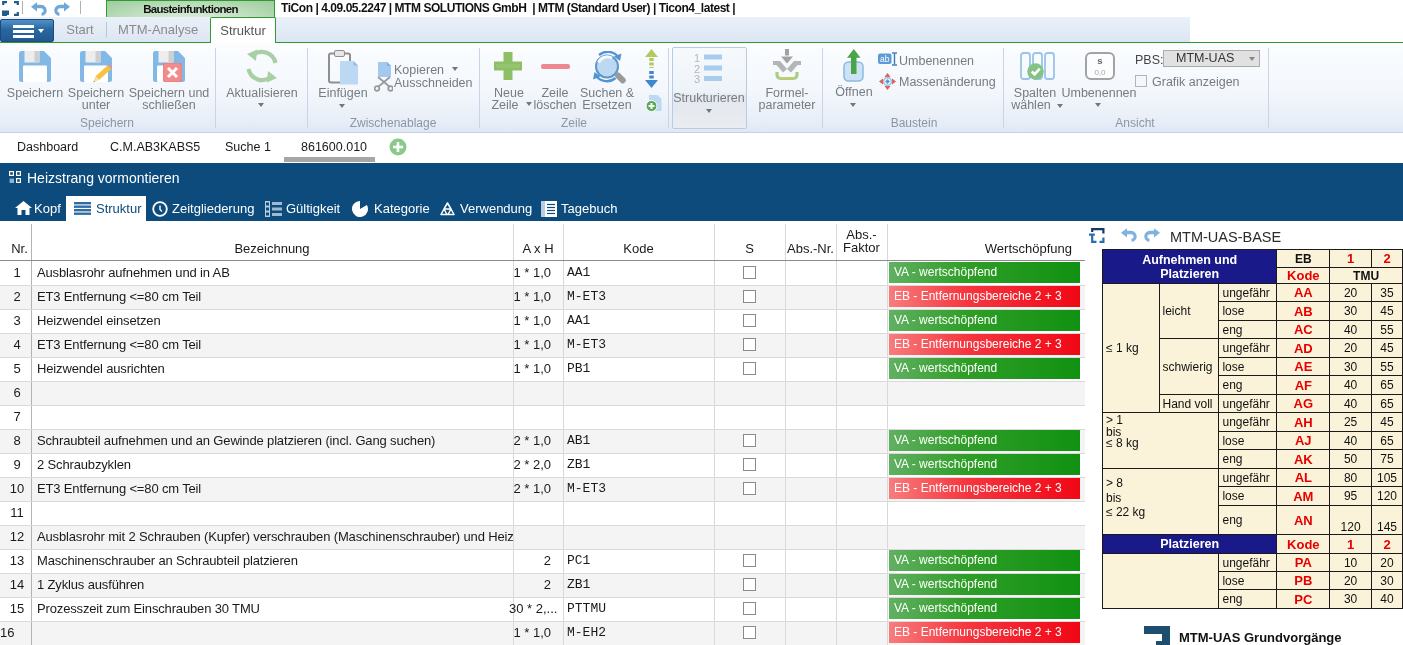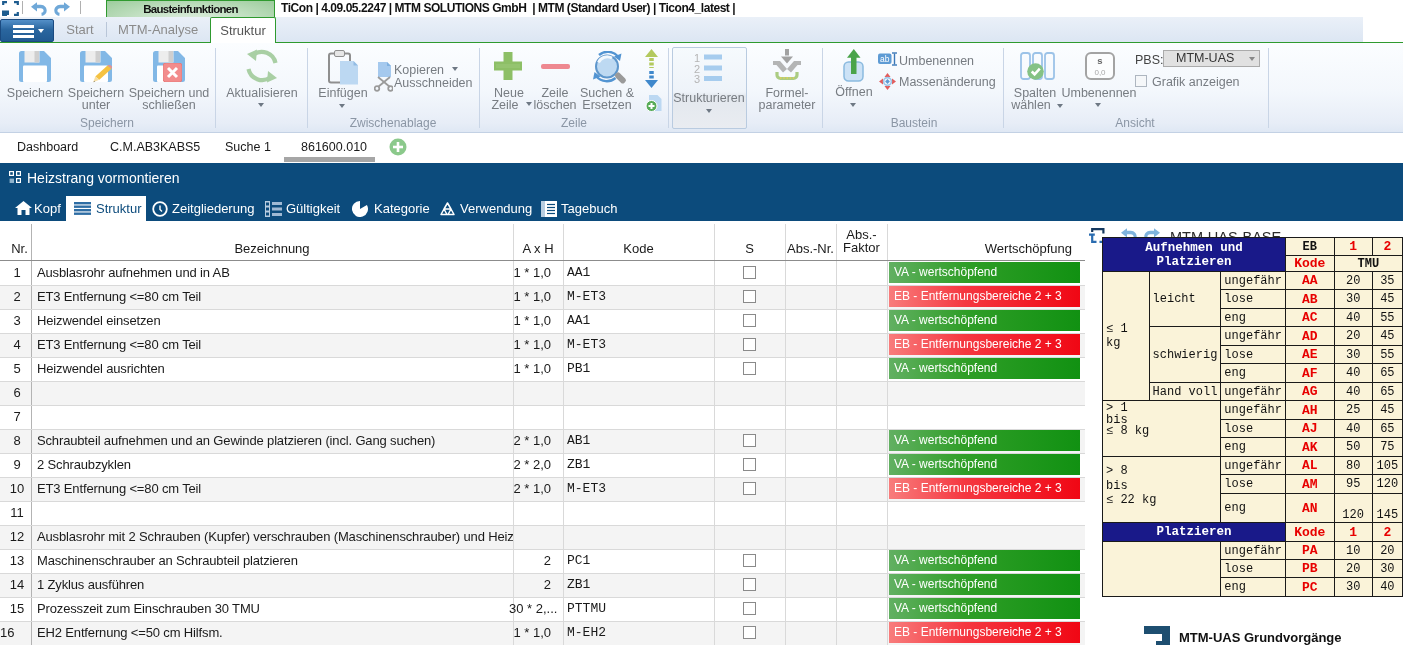--- a/index.html
+++ b/index.html
@@ -2,21 +2,21 @@
 <html><head><meta charset="utf-8"><style>
 *{margin:0;padding:0;box-sizing:border-box;}
 html,body{width:1403px;height:645px;overflow:hidden;background:#fff;}
 #app{position:relative;width:1403px;height:645px;font-family:"Liberation Sans",sans-serif;background:#fff;}
 .abs{position:absolute;}
 
 #titlebar{position:absolute;left:0;top:0;width:1403px;height:17px;background:#fff;}
 .ttxt{position:absolute;top:1px;font-size:12px;font-weight:bold;color:#111;white-space:nowrap;letter-spacing:-0.45px;}
 #greentab{position:absolute;left:106px;top:0;width:169px;height:17px;border:1px solid #2f9a2f;border-bottom:none;background:radial-gradient(ellipse at 50% 130%,#e2f0e2 0%,#c2e0c2 50%,#9ccc9c 100%);text-align:center;font-size:11.5px;font-weight:bold;color:#111;line-height:16px;letter-spacing:-0.7px;}
 
-#tabrow{position:absolute;left:0;top:17px;width:1363px;height:25px;background:linear-gradient(#eaf0f8,#dce6f3);}
+#tabrow{position:absolute;left:0;top:17px;width:1190px;height:25px;background:linear-gradient(#eaf0f8,#dce6f3);}
 #tabrow .rtab{position:absolute;top:0;height:25px;font-size:13px;color:#8b8b8b;line-height:25px;text-align:center;white-space:nowrap;}
 #hamburger{position:absolute;left:0;top:2px;width:54px;height:23px;background:linear-gradient(#5490c8,#2a669f 45%,#215a92);border:1px solid #1a4a80;border-radius:2px;}
 #strukttab{position:absolute;left:210px;top:17px;width:66px;height:26px;background:#fff;border:1px solid #2f9a2f;border-bottom:none;border-radius:2px 2px 0 0;color:#555;font-size:13px;text-align:center;line-height:25px;z-index:5;}
 #greenline{position:absolute;left:0;top:42px;width:1403px;height:1px;background:#2f9a2f;}
 
 #ribbon{position:absolute;left:0;top:43px;width:1403px;height:90px;background:linear-gradient(#fbfdff 0%,#f3f7fc 55%,#e7edf7 90%,#dfe8f4 100%);border-bottom:1px solid #c3d1e4;}
 .rsep{position:absolute;top:5px;height:80px;width:1px;background:#c9d5e6;}
 .rlabel{position:absolute;top:73px;height:14px;font-size:12px;color:#8b96a5;text-align:center;}
 .rbt{position:absolute;font-size:12.5px;color:#777c82;text-align:center;line-height:12px;white-space:nowrap;}
 .rbl{position:absolute;font-size:12.5px;color:#777c82;white-space:nowrap;}
@@ -37,21 +37,21 @@
 .stripe{position:absolute;left:0;width:1085px;height:23px;background:#f4f4f4;}
 .hdr{position:absolute;font-size:13px;color:#1a1a1a;text-align:center;white-space:nowrap;}
 .cell{position:absolute;font-size:13px;letter-spacing:-0.15px;color:#1a1a1a;white-space:nowrap;height:24px;line-height:24px;}
 .kode{font-family:"Liberation Mono",monospace;font-size:13px;letter-spacing:0;}
 .cb{position:absolute;left:743px;width:13px;height:13px;border:1px solid #8a8a8a;background:#fff;}
 .wsv{position:absolute;left:889px;width:191px;height:21px;line-height:21px;padding-left:5px;font-size:12px;color:#fff;background:linear-gradient(90deg,#62b062,#2f9e27 40%,#119112);}
 .wse{position:absolute;left:889px;width:191px;height:21px;line-height:21px;padding-left:5px;font-size:12px;color:#fff;background:linear-gradient(90deg,#f87c7c,#f53740 40%,#f00714);}
 
 #rpanel{position:absolute;left:1085px;top:221px;width:318px;height:424px;background:#fff;}
 #rtitle{position:absolute;left:85px;top:8px;font-size:14.5px;color:#2b2b2b;}
-#rtable{position:absolute;left:17px;top:16px;border-collapse:collapse;table-layout:fixed;font-family:Liberation Mono, monospace;}
+#rtable{position:absolute;left:17px;top:28px;border-collapse:collapse;table-layout:fixed;}
 #rtable td{border:1px solid #1a1a1a;background:#faf3d9;font-size:12px;color:#111;padding:0 3px;overflow:hidden;}
 #rtable td.navy{background:#191989;color:#fff;font-weight:bold;text-align:center;font-size:12.5px;line-height:14px;}
 #rtable td.code{color:#e80000;font-weight:bold;text-align:center;font-size:13px;}
 #rtable td.num{text-align:center;}
 #rtable td.hblk{font-weight:bold;text-align:center;margin-left:37px;}
 #logotxt{position:absolute;left:94px;top:409px;font-size:13px;font-weight:bold;color:#111;}
 </style></head>
 <body>
 <div id="app">
 
@@ -466,21 +466,20 @@
       <div class="cell kode" style="left:567px;top:352px">ZB1</div>
       <div class="cb" style="top:357px"></div>
       <div class="wsv" style="top:353px">VA - wertschöpfend</div>
       <div class="cell" style="left:0;width:34px;text-align:center;top:376px;letter-spacing:0">15</div>
       <div class="cell" style="left:37px;top:376px;width:476px;overflow:hidden">Prozesszeit zum Einschrauben 30 TMU</div>
       <div class="cell" style="left:509px;width:42px;top:376px;text-align:center;letter-spacing:0">30 * 2,...</div>
       <div class="cell kode" style="left:567px;top:376px">PTTMU</div>
       <div class="cb" style="top:381px"></div>
       <div class="wsv" style="top:377px">VA - wertschöpfend</div>
       <div class="cell" style="left:0;width:34px;text-align:left;top:400px;letter-spacing:0">16</div>
-      <div class="cell" style="left:37px;top:400px;width:476px;overflow:hidden">EH2 Entfernung &lt;=50 cm Hilfsm.</div>
       <div class="cell" style="left:509px;width:42px;top:400px;text-align:right;letter-spacing:0">1 * 1,0</div>
       <div class="cell kode" style="left:567px;top:400px">M-EH2</div>
       <div class="cb" style="top:405px"></div>
       <div class="wse" style="top:401px">EB - Entfernungsbereiche 2 + 3</div>
     </div>
 
 <div id="rpanel">
   <svg class="abs" style="left:3px;top:6px" width="17" height="16" viewBox="0 0 17 16">
         <g fill="none" stroke="#15395f" stroke-width="2.2">
           <path d="M4.2 5 V2.1 H15.4 V6.5"></path>

